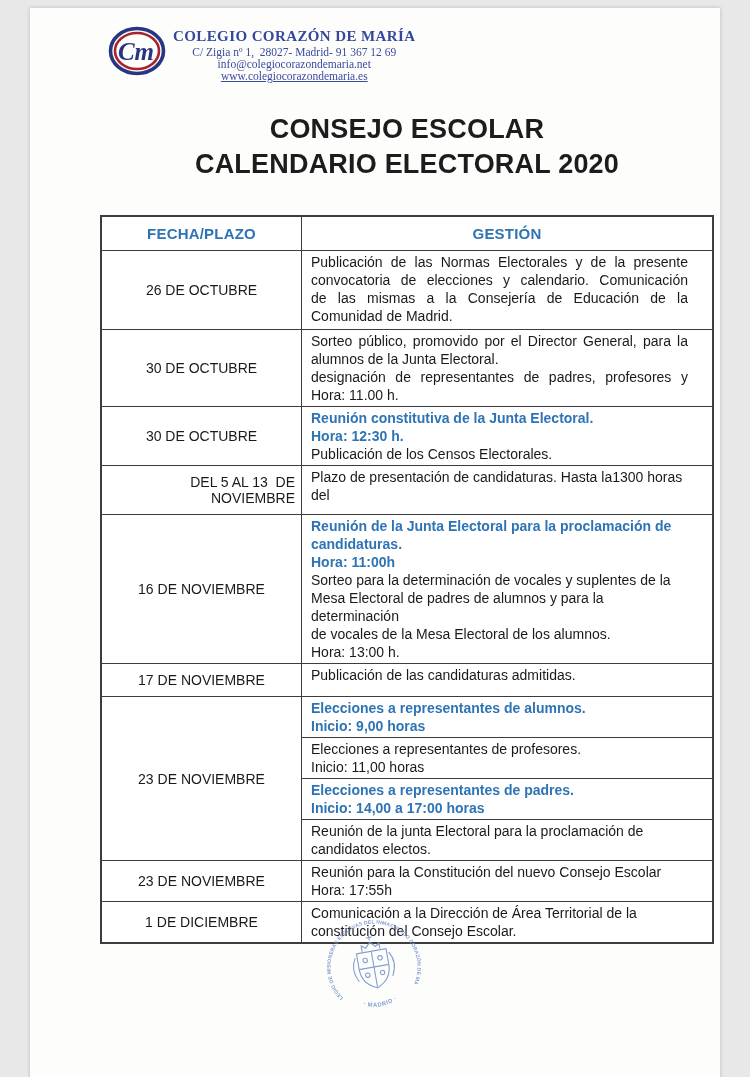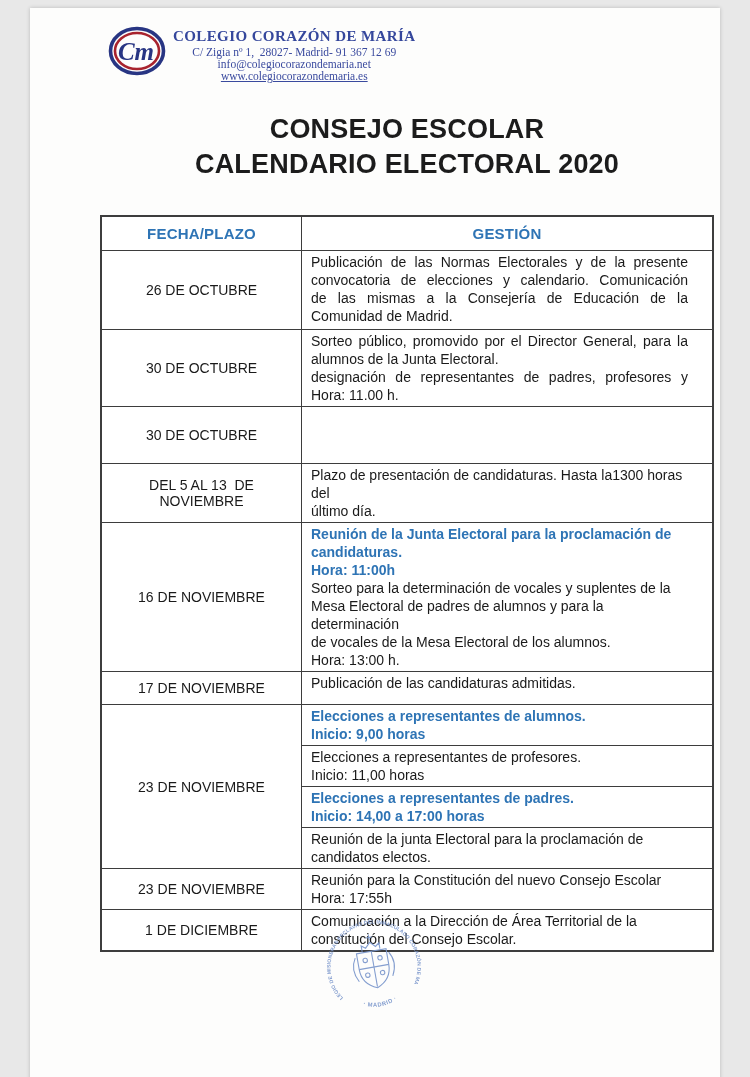--- a/index.html
+++ b/index.html
@@ -18,21 +18,21 @@
   .school-web{font-size:11.5px;text-decoration:underline;color:#3a4a9e;display:block;}
   
   .title{position:absolute;top:104px;left:70px;width:614px;text-align:center;
     font-size:27px;font-weight:700;color:#1c1c1c;line-height:35px;letter-spacing:.2px;}
   
   .caltable{position:absolute;top:207px;left:70px;width:614px;border:2px solid #3d3d3d;box-sizing:border-box;background:#fff;}
   .t-row{display:flex;}
   .t-row + .t-row{border-top:1.5px solid #3d3d3d;}
   .t-header{min-height:24px;}
   .cell-date{flex:0 0 200px;width:200px;border-right:1.5px solid #3d3d3d;
-    display:flex;align-items:center;justify-content:center;text-align:center;
+    display:flex;align-items:center;justify-content:center;text-align:right;
     font-size:14px;color:#1a1a1a;padding:8px 6px;box-sizing:border-box;}
   .cell-gestion{flex:1;display:flex;flex-direction:column;min-width:0;}
   .h-cell{display:flex;flex-direction:row;align-items:center;justify-content:center;
     font-weight:700;color:#2E74B5;font-size:15px;letter-spacing:.2px;}
   .segment{padding:2px 24px 2px 9px;box-sizing:border-box;flex:0 0 auto;}
   .segment:not(:last-child){border-bottom:1.5px solid #3d3d3d;}
   .segment:last-child{flex:1 0 auto;}
   .line{font-size:14px;line-height:18px;color:#1a1a1a;}
   .line.blue{color:#2E74B5;font-weight:700;}
   .line.jline{text-align:justify;text-align-last:justify;text-justify:inter-word;}
@@ -88,27 +88,33 @@
           <div class="segment">
             <div class="line jline">Sorteo público, promovido por el Director General, para la</div>
             <div class="line">alumnos de la Junta Electoral.</div>
             <div class="line jline">designación de representantes de padres, profesores y</div>
             <div class="line">Hora: 11.00 h.</div>
           </div>
         </div>
       </div>
       <div class="t-row" style="min-height: 56px;">
         <div class="cell-date">30 DE OCTUBRE</div>
+        <div class="cell-gestion">
+          <div class="segment">
+            <div class="line blue">Reunión constitutiva de la Junta Electoral.</div>
+            <div class="line blue">Hora: 12:30 h.</div>
+            <div class="line">Publicación de los Censos Electorales.</div>
+          </div>
+        </div>
       </div>
       <div class="t-row" style="min-height: 38px;">
         <div class="cell-date">DEL 5 AL 13&nbsp; DE NOVIEMBRE</div>
         <div class="cell-gestion">
           <div class="segment">
             <div class="line">Plazo de presentación de candidaturas. Hasta la1300 horas del</div>
-            <div class="line">último día.</div>
           </div>
         </div>
       </div>
       <div class="t-row">
         <div class="cell-date">16 DE NOVIEMBRE</div>
         <div class="cell-gestion">
           <div class="segment">
             <div class="line blue">Reunión de la Junta Electoral para la proclamación de</div>
             <div class="line blue">candidaturas.</div>
             <div class="line blue">Hora: 11:00h</div>

